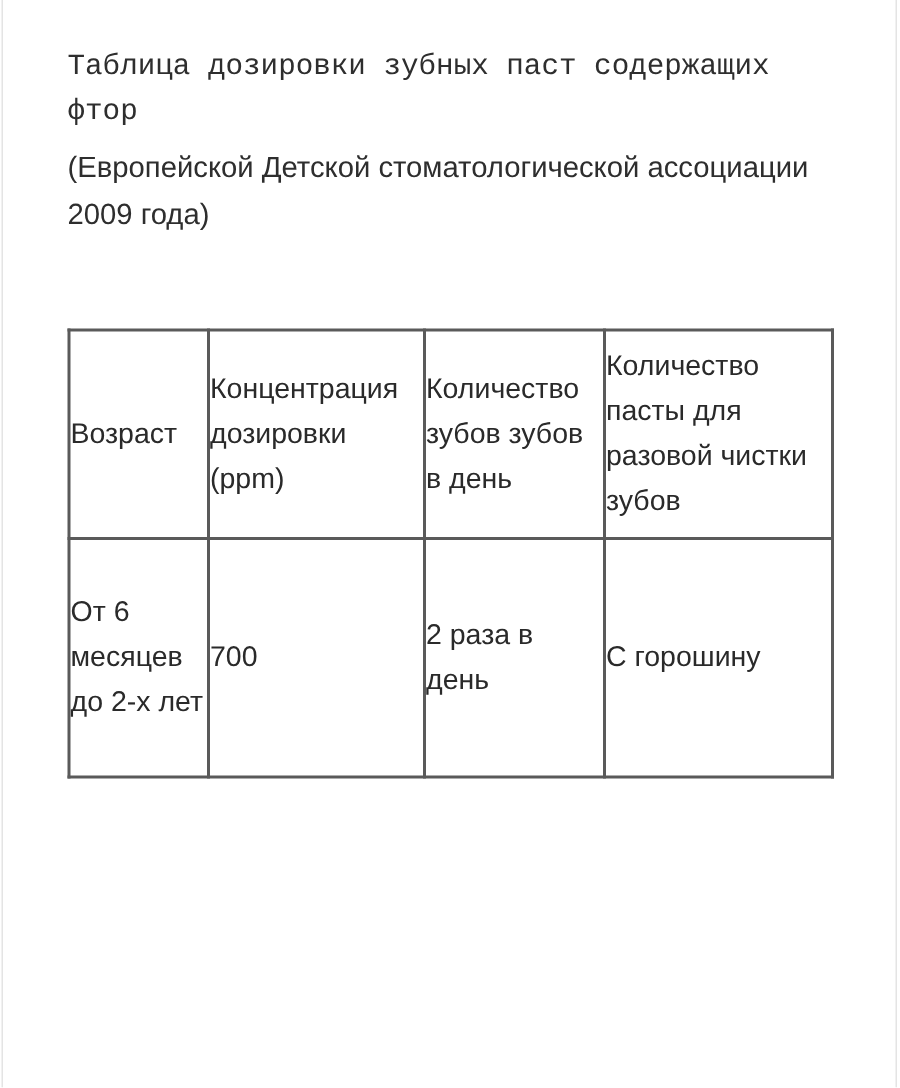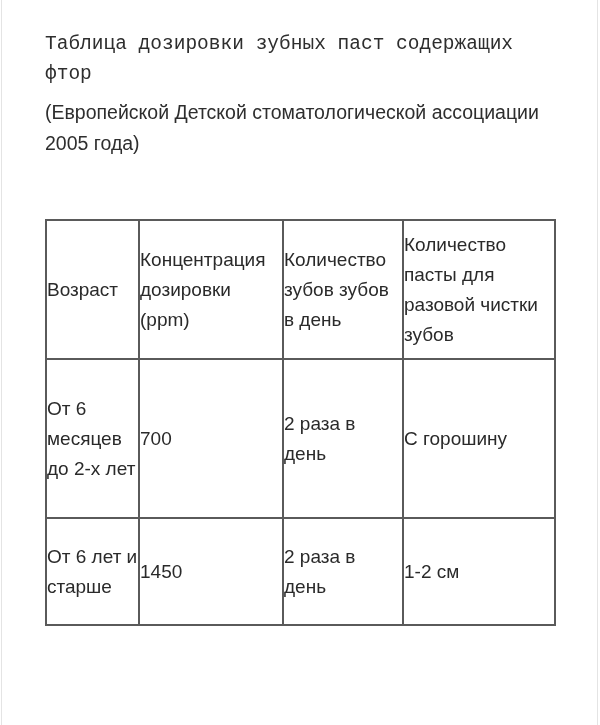--- a/index.html
+++ b/index.html
@@ -35,21 +35,21 @@
   }
   col.c1 { width: 93px; } col.c2 { width: 144px; } col.c3 { width: 120px; } col.c4 { width: 152px; }
   tr.h { height: 139px; } tr.r1 { height: 159px; } tr.r2 { height: 80px; } tr.r3 { height: 107px; }
 </style>
 </head>
 <body>
 
 <div class="frame"></div>
 
 <p class="title">Таблица дозировки зубных паст содержащих фтор</p>
-<p class="subtitle">(Европейской Детской стоматологической ассоциации 2005 года)</p>
+<p class="subtitle">(Европейской Детской стоматологической ассоциации 2009 года)</p>
 
 <table class="dose">
   <colgroup>
       <col class="c1">
       <col class="c2">
       <col class="c3">
       <col class="c4">
     </colgroup>
   <thead>
     <tr class="h">
@@ -59,20 +59,14 @@
       <th>Количество пасты для разовой чистки зубов</th>
     </tr>
   </thead>
   <tbody>
     <tr class="r1">
       <td>От 6 месяцев до 2-х лет</td>
       <td>700</td>
       <td>2 раза в день</td>
       <td>С горошину</td>
     </tr>
-    <tr class="r3">
-      <td>От 6 лет и старше</td>
-      <td>1450</td>
-      <td>2 раза в день</td>
-      <td>1-2 см</td>
-    </tr>
   </tbody>
 </table>
 
 </body></html>

